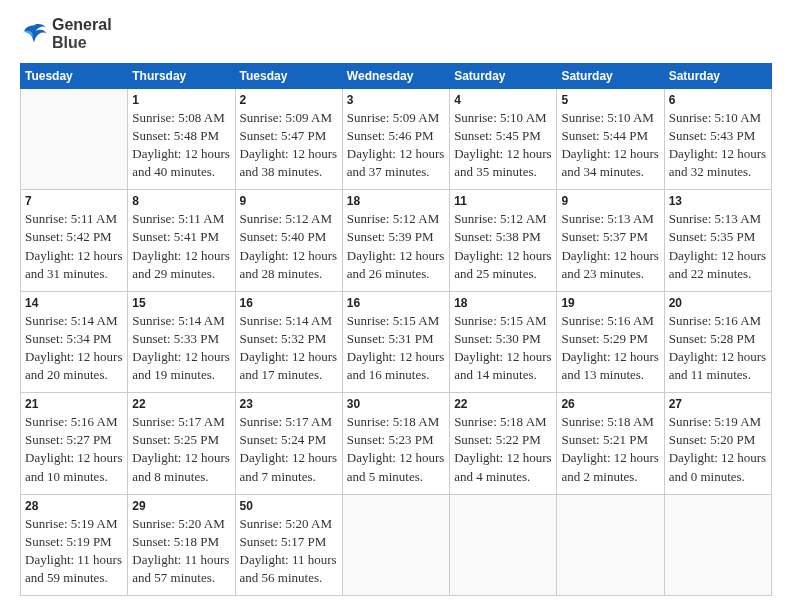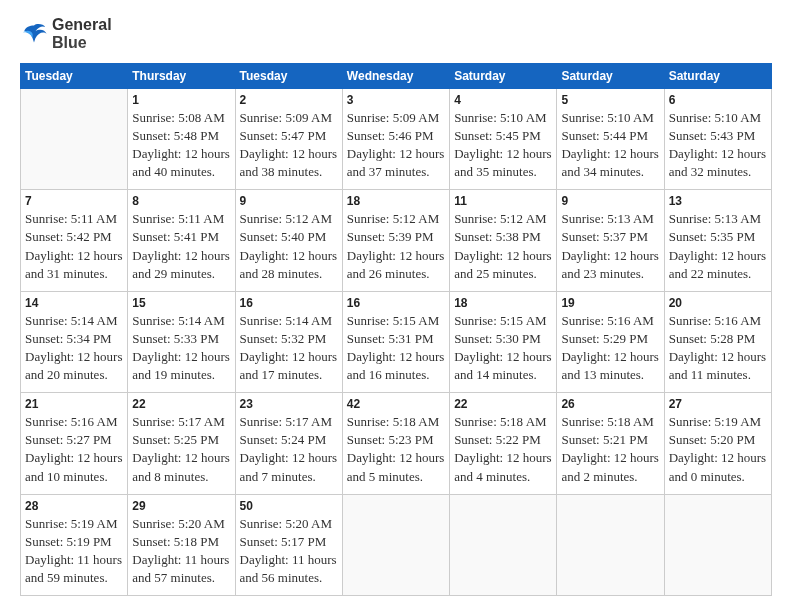--- a/index.html
+++ b/index.html
@@ -290,21 +290,21 @@
 and 8 minutes.</div>
           </td>
           <td>
             <span class="day-num">23</span>
             <div class="day-info" style="white-space: pre-line;">Sunrise: 5:17 AM
 Sunset: 5:24 PM
 Daylight: 12 hours
 and 7 minutes.</div>
           </td>
           <td>
-            <span class="day-num">42</span>
+            <span class="day-num">30</span>
             <div class="day-info" style="white-space: pre-line;">Sunrise: 5:18 AM
 Sunset: 5:23 PM
 Daylight: 12 hours
 and 5 minutes.</div>
           </td>
           <td>
             <span class="day-num">22</span>
             <div class="day-info" style="white-space: pre-line;">Sunrise: 5:18 AM
 Sunset: 5:22 PM
 Daylight: 12 hours

